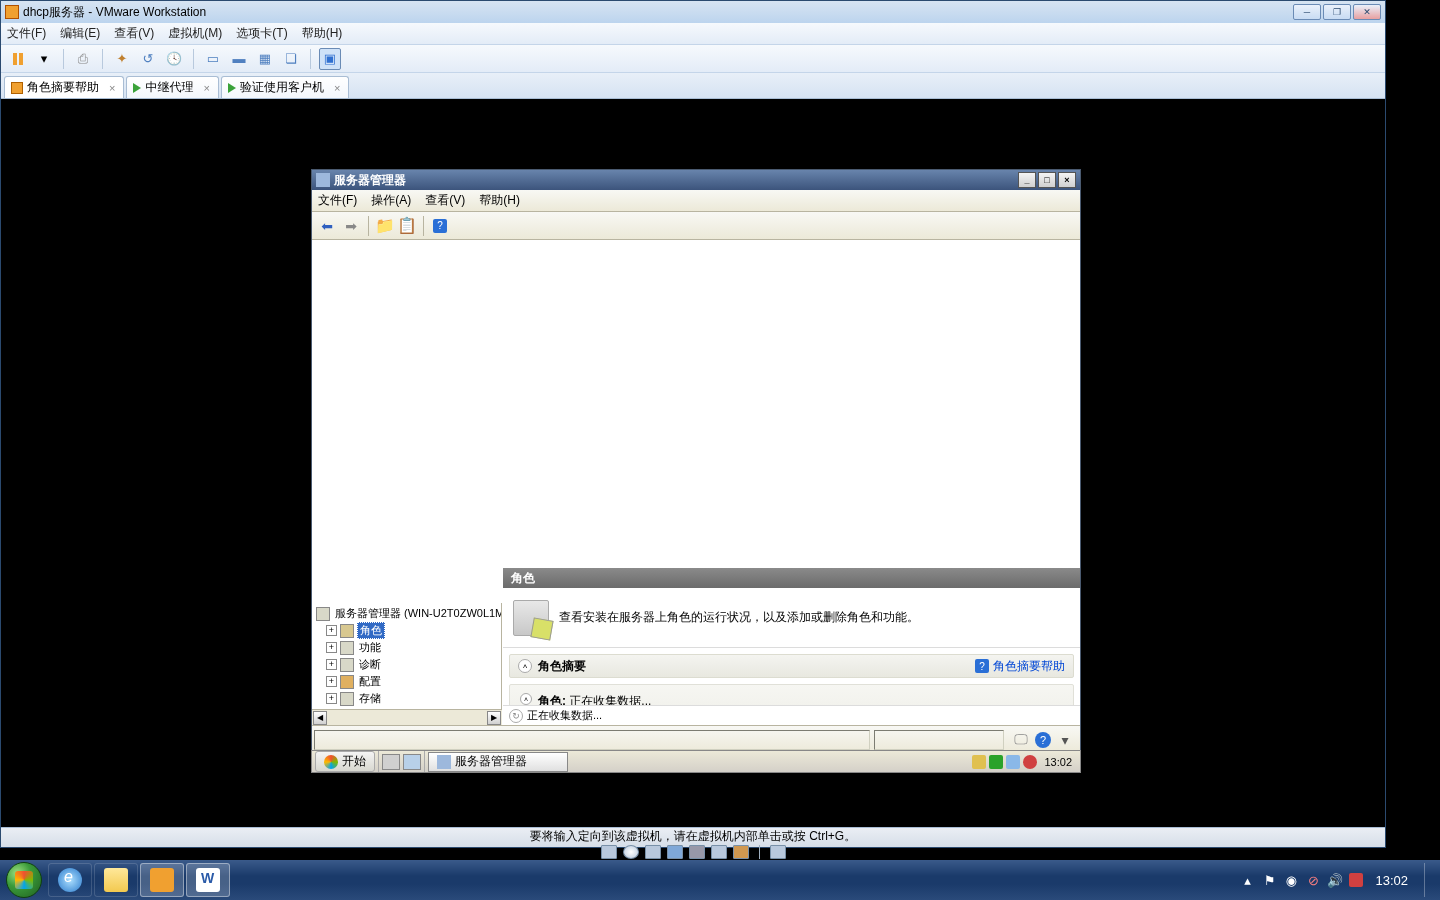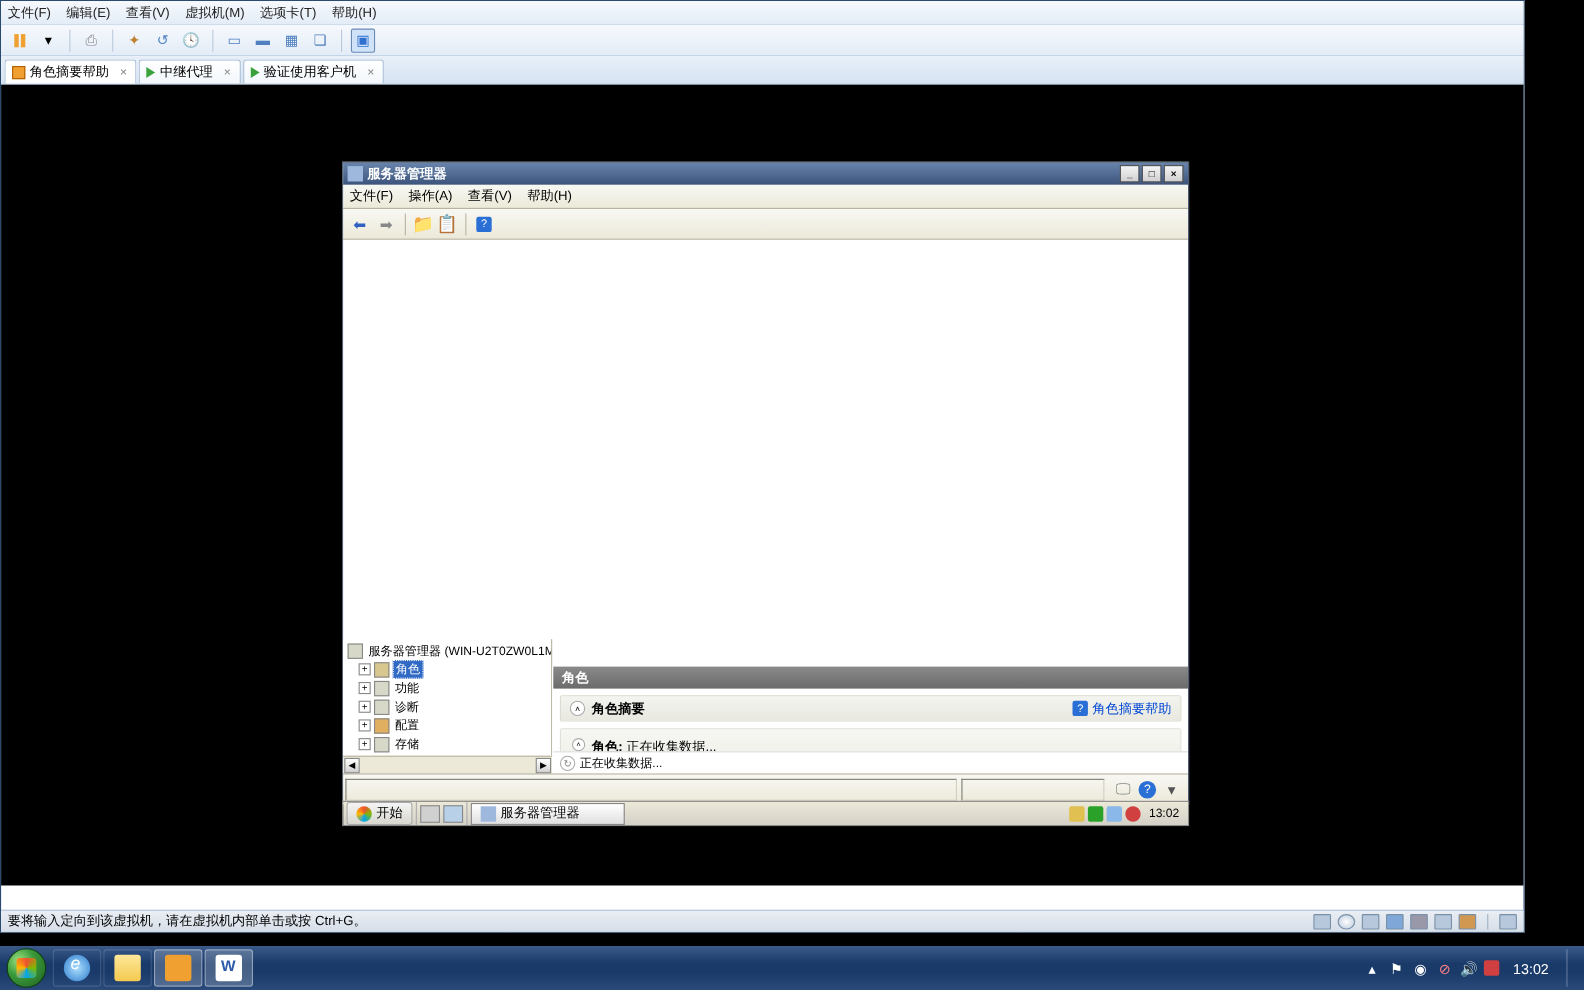--- a/index.html
+++ b/index.html
@@ -99,21 +99,21 @@
 .inner-taskbar .task .t-ico { width:14px; height:14px; background:#9db8dc; }
 .inner-taskbar .spacer { flex:1; }
 .inner-taskbar .tray { display:flex; align-items:center; gap:3px; padding:0 4px; }
 .inner-taskbar .tray-ico { width:14px; height:14px; border-radius:2px; }
 .inner-taskbar .tray-ico.shield { background:#2aa22a; }
 .inner-taskbar .tray-ico.net { background:#8ab8e8; }
 .inner-taskbar .tray-ico.vol { background:#d04040; border-radius:50%; }
 .inner-taskbar .clock { font-size:11px; padding:0 4px; }
 
 
-.vmware-status { position:absolute; bottom:0; left:0; right:0; height:20px; background:linear-gradient(#eaeef4,#d6dee8); border-top:1px solid #a9bdd4; display:flex; align-items:center; padding:0 6px; font-size:12px; }
+.vmware-status { position:absolute; bottom:0; left:0; right:0; height:20px; background:linear-gradient(#eaeef4,#d6dee8); border-top:1px solid #a9bdd4; display:flex; align-items:center; padding:0 6px; font-size:12px;flex-direction:column; }
 .vmware-status .spacer { flex:1; }
 .vmware-status .status-icons { display:flex; gap:6px; align-items:center; }
 .vmware-status .st-ico { width:16px; height:14px; background:#b8c8dc; border:1px solid #7890a8; border-radius:1px; }
 .vmware-status .st-ico.cd { border-radius:50%; background:radial-gradient(#fff,#b8c8dc); }
 
 
 .host-taskbar { position:absolute; left:0; bottom:0; width:1440px; height:40px; background:linear-gradient(#3a5a8a,#1a3a6a 40%,#1a3a6a 60%,#2a4a7a); display:flex; align-items:center; padding:0 6px; }
 .host-taskbar .start-orb { width:36px; height:36px; border-radius:50%; background:radial-gradient(circle at 30% 30%, #9de080,#3a9a3a 40%,#206020); border:1px solid #104010; display:flex; align-items:center; justify-content:center; }
 .host-taskbar .start-orb .flag { width:18px; height:18px; background:conic-gradient(#f05030,#7fba00,#00a4ef,#ffb900,#f05030); border-radius:3px; }
 .host-taskbar .pinned { display:flex; gap:2px; margin-left:6px; }
@@ -130,20 +130,30 @@
 .host-taskbar .host-tray { display:flex; align-items:center; gap:6px; color:#fff; font-size:11px; }
 .host-taskbar .ht-ico { width:16px; height:16px; display:flex; align-items:center; justify-content:center; color:#fff; font-size:13px; }
 .host-taskbar .ht-ico.red { color:#ff8080; }
 .host-taskbar .ht-clock { color:#fff; font-size:13px; padding:0 6px; }
 .host-taskbar .show-dt { width:10px; height:34px; border-left:1px solid rgba(255,255,255,0.3); margin-left:4px; }
 </style>
 </head>
 <body>
 
 <div class="vmware-window">
+  <div class="vmware-titlebar">
+    <div class="icon"></div>
+    <span>dhcp服务器 - VMware Workstation</span>
+    <div class="spacer"></div>
+    <div class="win-btns">
+      <div class="win-btn">─</div>
+      <div class="win-btn">❐</div>
+      <div class="win-btn close">✕</div>
+    </div>
+  </div>
 
   <div class="vmware-menubar">
     <span>文件(F)</span>
     <span>编辑(E)</span>
     <span>查看(V)</span>
     <span>虚拟机(M)</span>
     <span>选项卡(T)</span>
     <span>帮助(H)</span>
   </div>
 
@@ -276,20 +286,24 @@
           </div>
           <div class="tree-scroll">
             <div class="sb-btn">◀</div>
             <div class="sb-btn">▶</div>
           </div>
         </div>
 
         <div class="srv-content">
           <div class="content-header">
             <span>角色</span>
+          </div>
+          <div class="content-banner">
+            <div class="banner-ico"></div>
+            <span>查看安装在服务器上角色的运行状况，以及添加或删除角色和功能。</span>
           </div>
           <div class="summary-bar">
             <div class="chev">˄</div>
             <b>角色摘要</b>
             <div class="spacer"></div>
             <div class="help-link">
               <div class="help-q">?</div>
               <span>角色摘要帮助</span>
             </div>
           </div>

